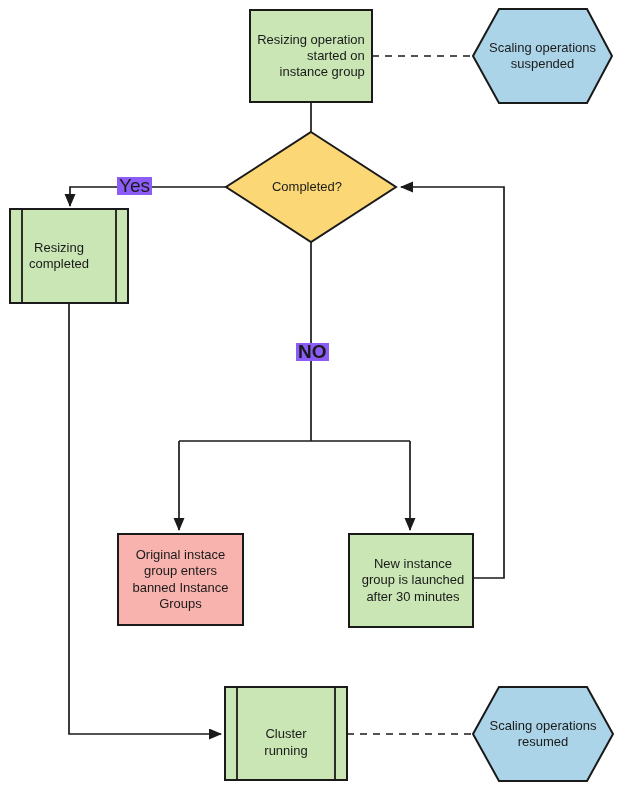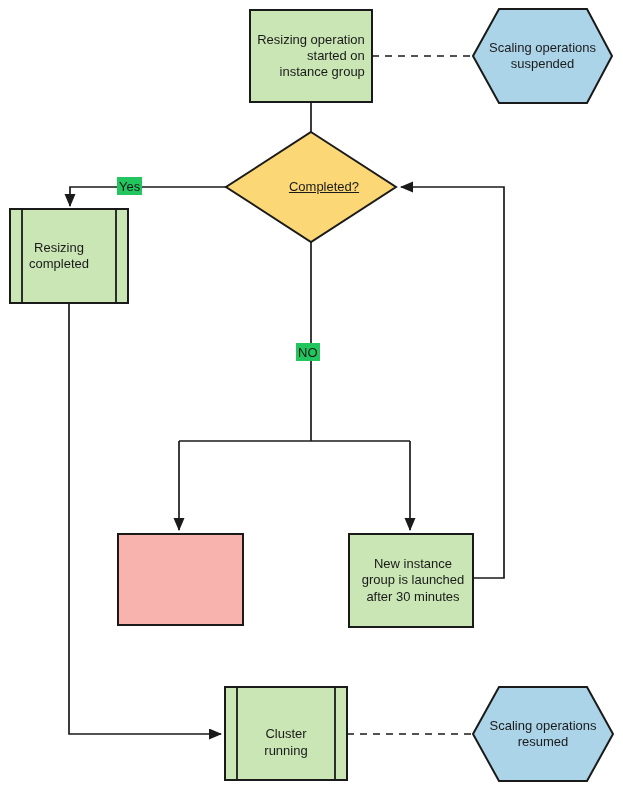--- a/index.html
+++ b/index.html
@@ -25,22 +25,22 @@
     white-space: pre-line;
     font-size: 13px;
     line-height: 1.25;
     color: #1a1a1a;
   }
   .edge-label {
     position: absolute;
     display: flex;
     align-items: center;
     justify-content: center;
-    background: #22c55e;
-    font-size: 13px;
+    background: #8b5cf6;
+    font-size: 19px;
     color: #1a1a1a;
     padding: 0 2px;
   }
 </style>
 </head>
 <body>
 
 <div id="canvas">
 
   <svg width="623" height="792" viewBox="0 0 623 792">
@@ -82,33 +82,37 @@
     <polygon class="node-shape" points="473,734 499,687 587,687 613,734 587,781 499,781" fill="#abd4e8"></polygon>
   </svg>
 
   <div class="node-label" style="left:250px; top:10px; width:122px; height:92px;text-align:right;">Resizing operation
 started on
 instance group</div>
 
   <div class="node-label" style="left:473px; top:9px; width:139px; height:94px;">Scaling operations
 suspended</div>
 
-  <div class="node-label" style="left:244px; top:132px; width:160px; height:110px;text-decoration:underline;">Completed?</div>
+  <div class="node-label" style="left:227px; top:132px; width:160px; height:110px;">Completed?</div>
 
   <div class="node-label" style="left:22px; top:209px; width:74px; height:94px;">Resizing
 completed</div>
 
+  <div class="node-label" style="left:118px; top:534px; width:125px; height:91px;">Original instace
+group enters
+banned Instance
+Groups</div>
 
   <div class="node-label" style="left:349px; top:534px; width:128px; height:93px;">New instance
 group is launched
 after 30 minutes</div>
 
   <div class="node-label" style="left:237px; top:687px; width:98px; height:111px;">Cluster
 running</div>
 
   <div class="node-label" style="left:473px; top:687px; width:140px; height:94px;">Scaling operations
 resumed</div>
 
   <div class="edge-label" style="left:117px; top:177px; height:18px;">Yes</div>
 
-  <div class="edge-label" style="left:296px; top:343px; height:18px;">NO</div>
+  <div class="edge-label" style="left:296px; top:343px; height:18px;font-weight:bold;">NO</div>
 
 </div>
 
 </body></html>

